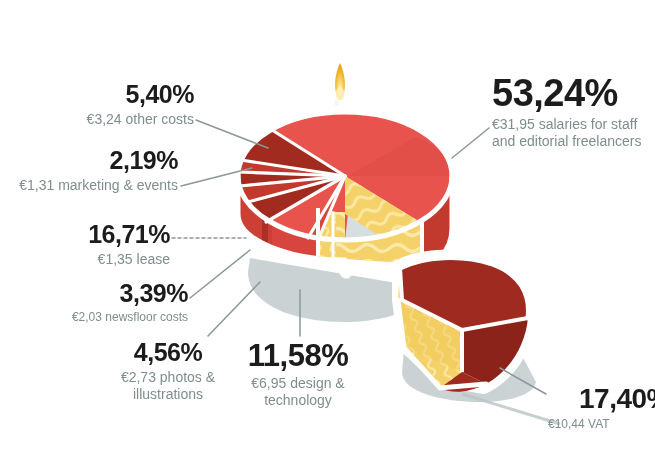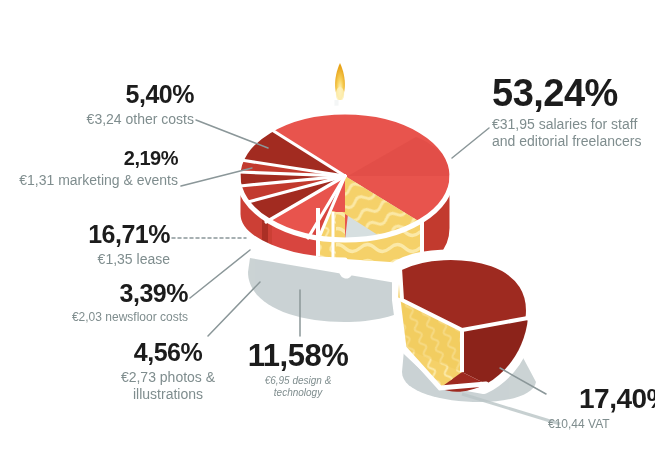--- a/index.html
+++ b/index.html
@@ -46,38 +46,38 @@
   .align-right { text-align: right; }
   .align-left  { text-align: left; }
   .align-center{ text-align: center; }
 
   
   #label-other   { left: 18px;  top: 82px;  width: 176px; }
   #label-other .pct { font-size: 25px; }
   #label-other .sub { font-size: 14px; }
 
   #label-marketing { left: 0px; top: 148px; width: 178px; }
-  #label-marketing .pct { font-size: 20px; }
+  #label-marketing .pct { font-size: 25px; }
   #label-marketing .sub { font-size: 14px; }
 
   #label-lease { left: 0px; top: 222px; width: 170px; }
   #label-lease .pct { font-size: 25px; }
   #label-lease .sub { font-size: 14px; }
 
   #label-newsfloor { left: 0px; top: 281px; width: 188px; }
   #label-newsfloor .pct { font-size: 25px; }
   #label-newsfloor .sub { font-size: 12px; }
 
   #label-photos { left: 104px; top: 340px; width: 128px; }
   #label-photos .pct { font-size: 25px; }
   #label-photos .sub { font-size: 14px; }
 
   #label-design { left: 238px; top: 340px; width: 120px; }
   #label-design .pct { font-size: 31px; }
-  #label-design .sub { font-size: 10px; font-style: italic; }
+  #label-design .sub { font-size: 14px; }
 
   #label-salaries { left: 492px; top: 74px; width: 160px; }
   #label-salaries .pct { font-size: 38px; }
   #label-salaries .sub { font-size: 14px; }
 
   #label-vat { left: 548px; top: 385px; width: 104px; }
   #label-vat .pct { font-size: 28px; margin-left: 31px; }
   #label-vat .sub { font-size: 12px; }
 </style>
 </head>

